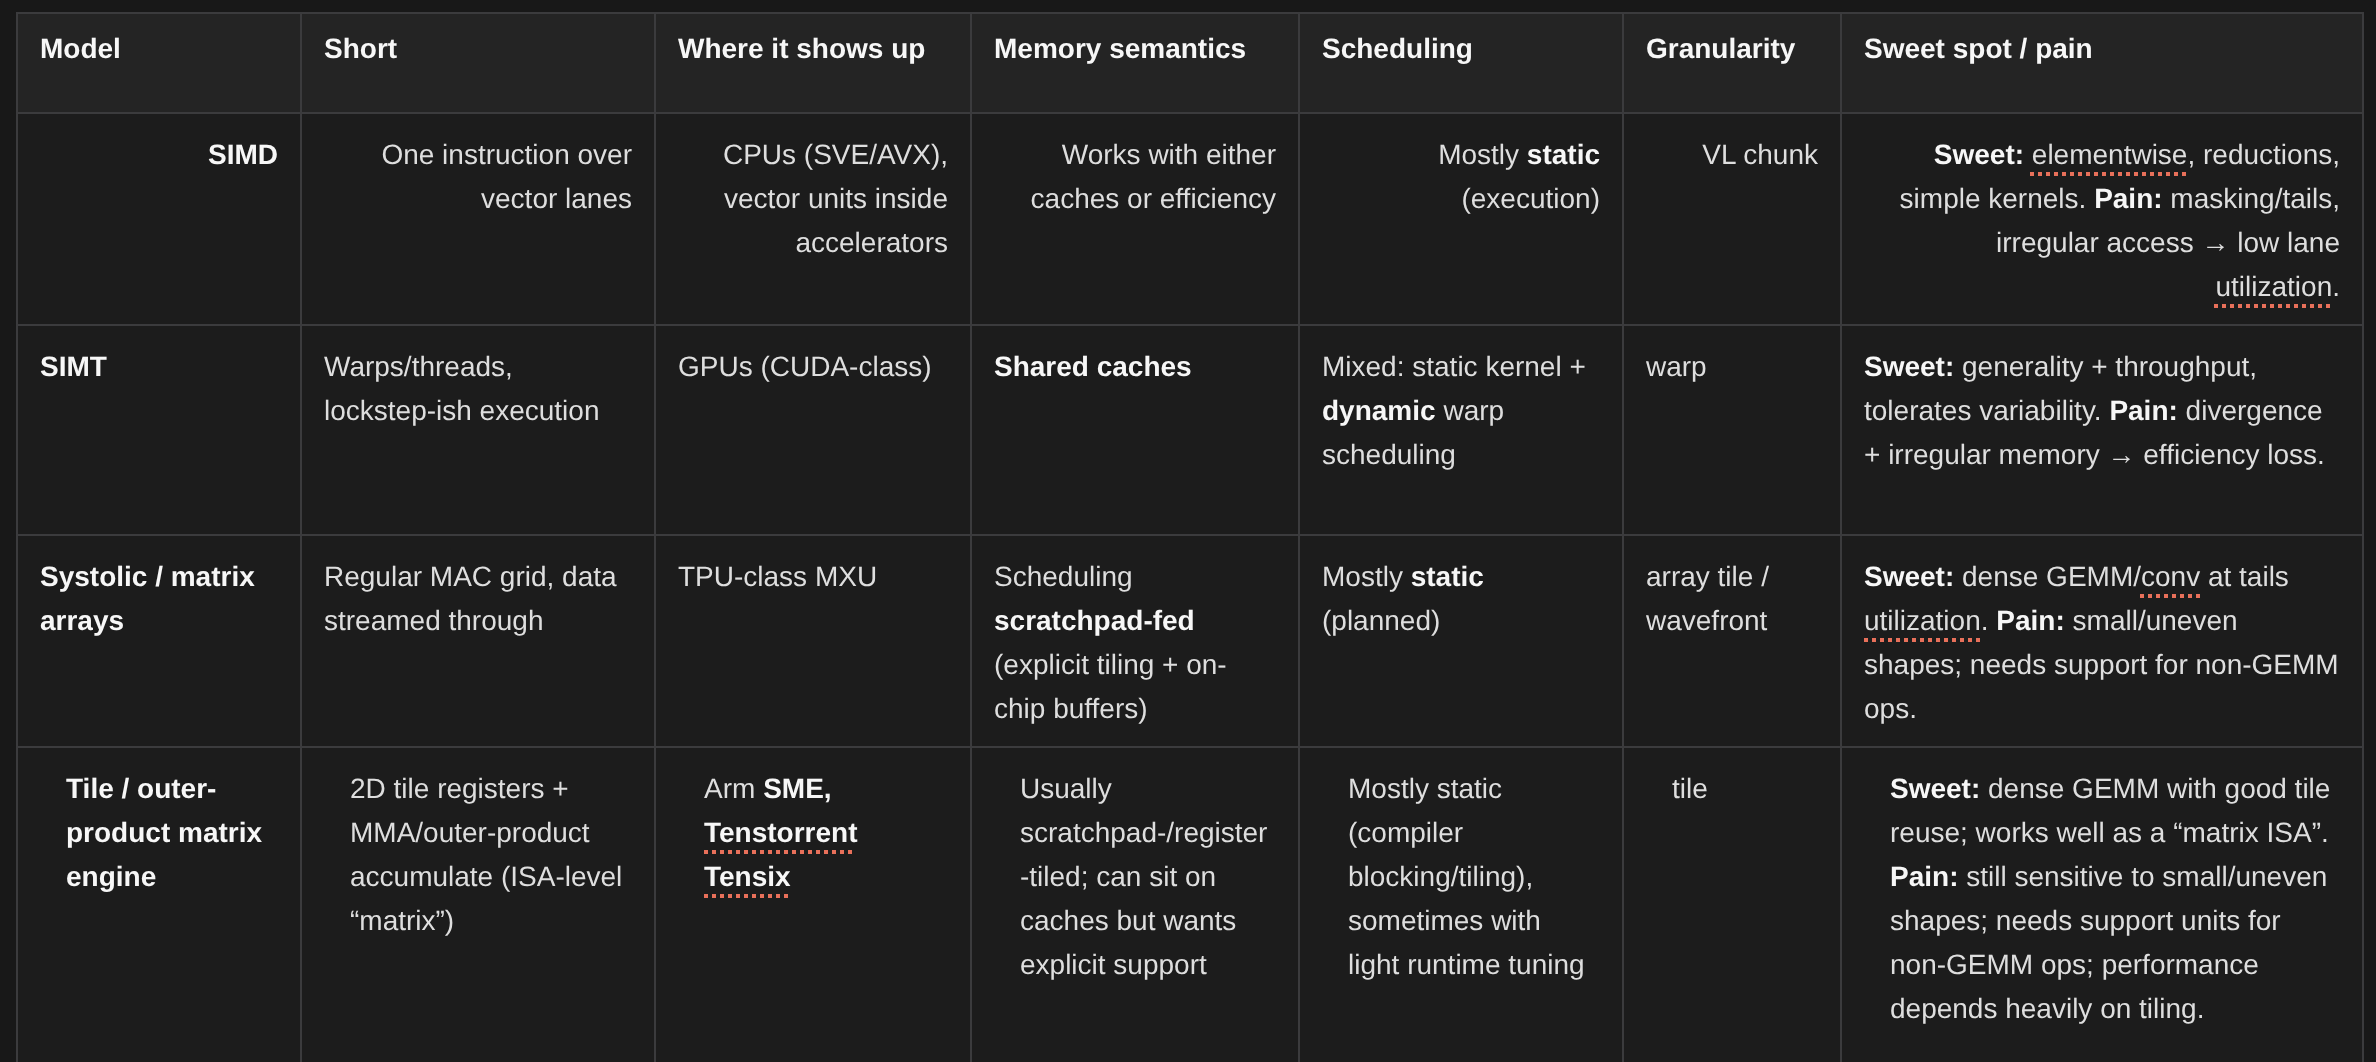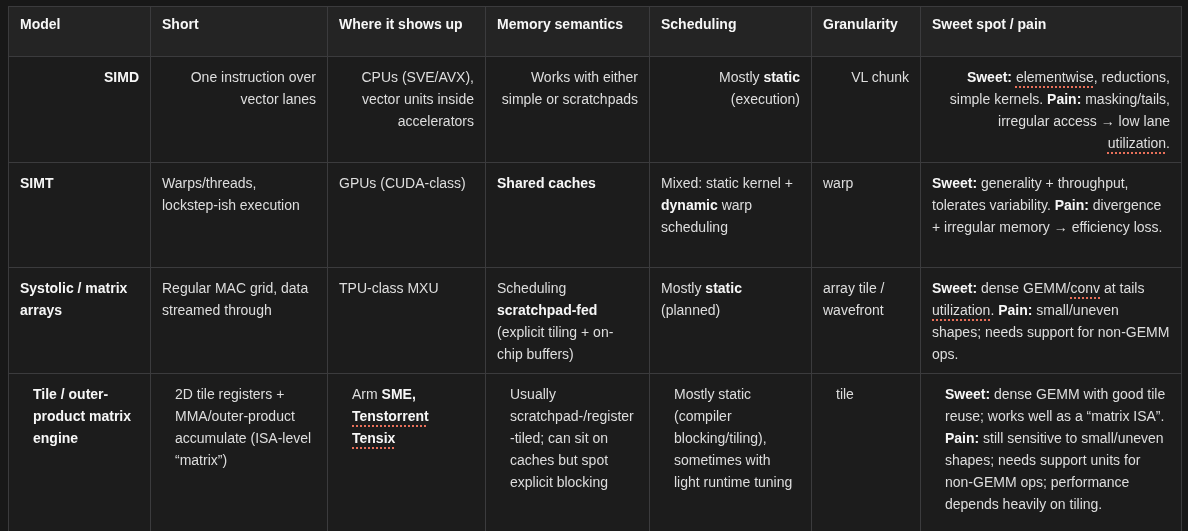--- a/index.html
+++ b/index.html
@@ -90,21 +90,21 @@
           <th>Scheduling</th>
           <th>Granularity</th>
           <th>Sweet spot / pain</th>
         </tr>
     </thead>
     <tbody>
         <tr class="r0">
           <td><span class="b">SIMD</span></td>
           <td><span>One instruction over vector lanes</span></td>
           <td><span>CPUs (SVE/AVX), vector units inside accelerators</span></td>
-          <td><span>Works with either simple or scratchpads</span></td>
+          <td><span>Works with either caches or efficiency</span></td>
           <td><span>Mostly </span><span class="b">static</span><span> (execution)</span></td>
           <td><span>VL chunk</span></td>
           <td><span class="b">Sweet:</span><span> </span><span class="err">elementwise</span><span>, reductions, simple kernels. </span><span class="b">Pain:</span><span> masking/tails, irregular access → low lane </span><span class="err">utilization</span><span>.</span></td>
         </tr>
         <tr class="r1">
           <td><span class="b">SIMT</span></td>
           <td><span>Warps/threads, lockstep-ish execution</span></td>
           <td><span>GPUs (CUDA-class)</span></td>
           <td><span class="b">Shared caches</span></td>
           <td><span>Mixed: static kernel + </span><span class="b">dynamic</span><span> warp scheduling</span></td>
@@ -117,20 +117,20 @@
           <td><span>TPU-class MXU</span></td>
           <td><span>Scheduling </span><span class="b">scratchpad-fed</span><span> (explicit tiling + on-chip buffers)</span></td>
           <td><span>Mostly </span><span class="b">static</span><span> (planned)</span></td>
           <td><span>array tile / wavefront</span></td>
           <td><span class="b">Sweet:</span><span> dense GEMM/</span><span class="err">conv</span><span> at tails </span><span class="err">utilization</span><span>. </span><span class="b">Pain:</span><span> small/uneven shapes; needs support for non-GEMM ops.</span></td>
         </tr>
         <tr class="r3">
           <td><span class="b">Tile / outer-product matrix engine</span></td>
           <td><span>2D tile registers + MMA/outer-product accumulate (ISA-level “matrix”)</span></td>
           <td><span>Arm </span><span class="b">SME,</span><span> </span><span class="b err">Tenstorrent</span><span class="b"> </span><span class="b err">Tensix</span></td>
-          <td><span>Usually scratchpad-/register-tiled; can sit on caches but spot explicit blocking</span></td>
+          <td><span>Usually scratchpad-/register-tiled; can sit on caches but wants explicit support</span></td>
           <td><span>Mostly static (compiler blocking/tiling), sometimes with light runtime tuning</span></td>
           <td><span>tile</span></td>
           <td><span class="b">Sweet:</span><span> dense GEMM with good tile reuse; works well as a “matrix ISA”. </span><span class="b">Pain:</span><span> still sensitive to small/uneven shapes; needs support units for non-GEMM ops; performance depends heavily on tiling.</span></td>
         </tr>
       </tbody>
   </table>
 </div>
 
 </body></html>

